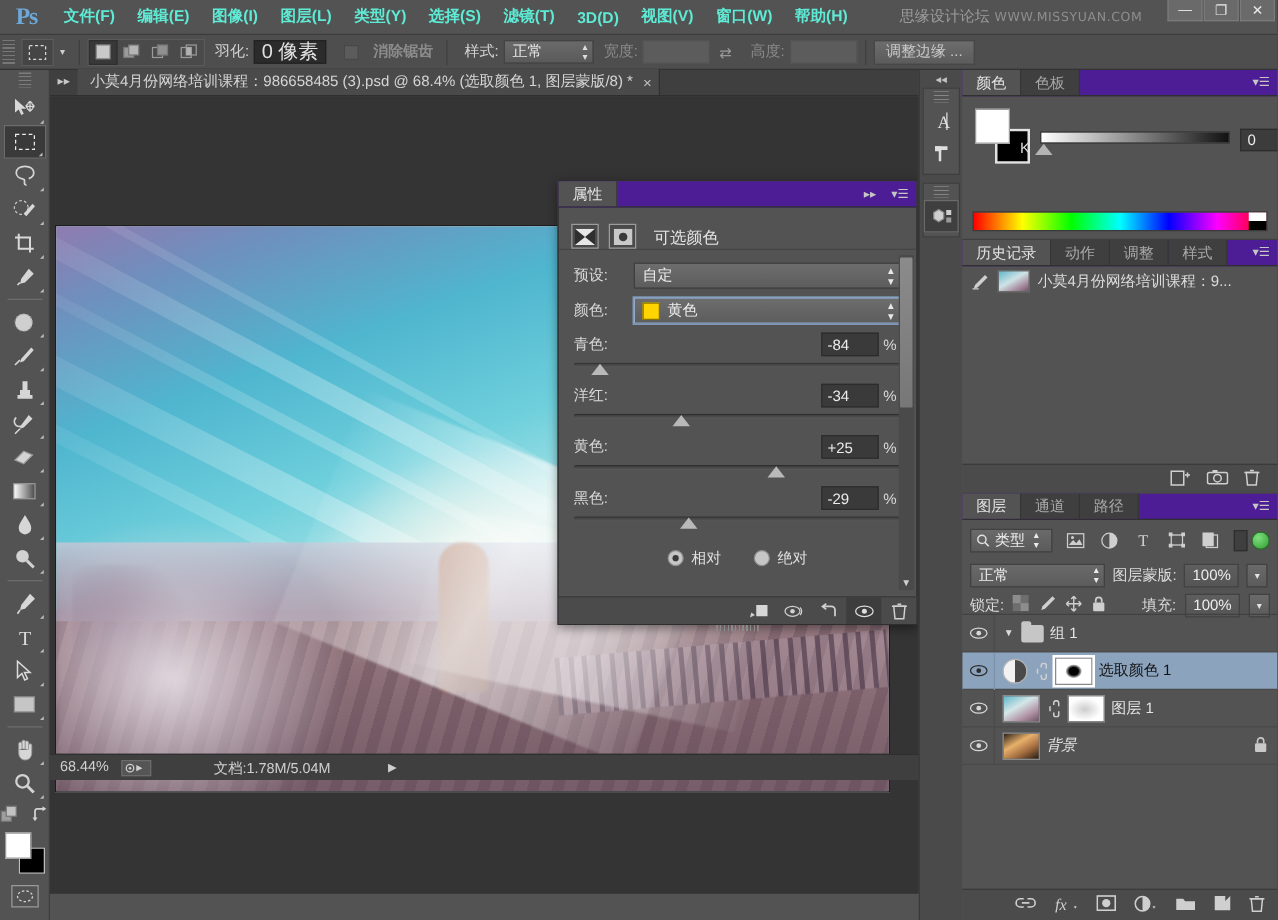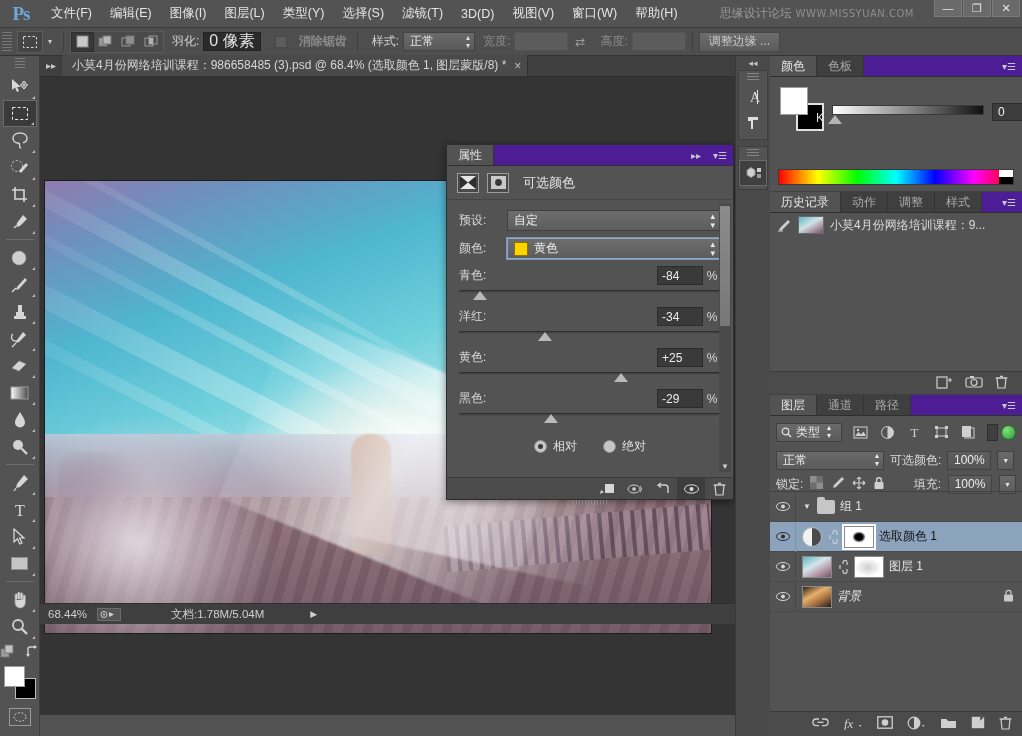--- a/index.html
+++ b/index.html
@@ -18,21 +18,21 @@
     position:absolute; left:0; top:0; width:1022px; height:28px;
     background:#535353; display:flex; align-items:center;
     border-bottom:1px solid #3c3c3c;
   }
   .ps-logo {
     width:42px; height:28px; display:flex; align-items:center; justify-content:center;
     color:#6ea8d8; font-size:19px; font-weight:bold; letter-spacing:-1px;
     font-family:"Liberation Serif", serif;
   }
   .menu-item {
-    padding:3px 9px; font-size:12.5px; color:#e5e5e5; white-space:nowrap; cursor:default;
+    padding:3px 9px; font-size:12.5px; color:#5eead4; white-space:nowrap; cursor:default;font-weight:bold;
   }
   .winbtns { position:absolute; right:2px; top:0; display:flex; height:18px; }
   .winbtn {
     width:28px; height:17px; background:#6a6a6a; margin-left:1px;
     display:flex; align-items:center; justify-content:center;
     color:#e8e8e8; font-size:11px; border:1px solid #7a7a7a; border-top:none;
   }
   .watermark {
     position:absolute; right:108px; top:5px;
     font-size:12px; color:#9b9b9b; letter-spacing:0px; white-space:nowrap;
@@ -185,21 +185,21 @@
     height:21px; background:#4c1d95; display:flex; align-items:stretch; border-bottom:1px solid #2f2f2f;
   }
   .panel-tab {
     padding:0 11px; display:flex;align-items:center; font-size:12px; color:#a8a8a8;
     background:#3f3f3f; border-right:1px solid #343434;
   }
   .panel-tab.active { background:#535353; color:#e4e4e4; }
   .tabrow-spacer { flex:1; }
   .panel-ctl { display:flex;align-items:center;padding:0 6px;color:#c6c6c6;font-size:10px;}
   .props-head {
-    height:34px; display:flex; align-items:center; gap:8px; padding:0 10px;
+    height:34px; display:flex; align-items:flex-end; gap:8px; padding:0 10px;
     border-bottom:1px solid #454545;
   }
   .mini-sq { width:22px;height:20px; border:1px solid #9d9d9d; background:#4a4a4a;
     display:flex;align-items:center;justify-content:center;}
   .props-title { font-size:13px; color:#e6e6e6; margin-left:6px; }
   .props-body { position:relative; padding:10px 12px 0 12px; height:276px; }
   .row { display:flex; align-items:center; margin-bottom:7px; }
   .row-label { width:48px; font-size:12px; color:#d8d8d8; white-space:nowrap; }
   .combo {
     flex:1; height:21px; background:linear-gradient(#6d6d6d,#5d5d5d); border:1px solid #3f3f3f;
@@ -950,21 +950,21 @@
           <span class="tg-sq"></span>
           <span class="tg-rd"></span>
         </span>
       </div>
 
       <div class="lp-row2">
         <div class="lp-blend">
           <span>正常</span>
           <span style="position:absolute;right:4px;font-size:8px;line-height:8px;">▴<br>▾</span>
         </div>
-        <div class="lp-lbl">可选颜色:</div>
+        <div class="lp-lbl">图层蒙版:</div>
         <div class="lp-val">100%</div>
         <div class="lp-drop">▾</div>
       </div>
 
       <div class="lp-lockrow">
         <div class="lp-lbl">锁定:</div>
         <span>
           <svg width="13" height="13" viewBox="0 0 13 13">
               <rect width="13" height="13" fill="#6e6e6e"></rect>
               <rect width="6.5" height="6.5" fill="#8d8d8d"></rect>

